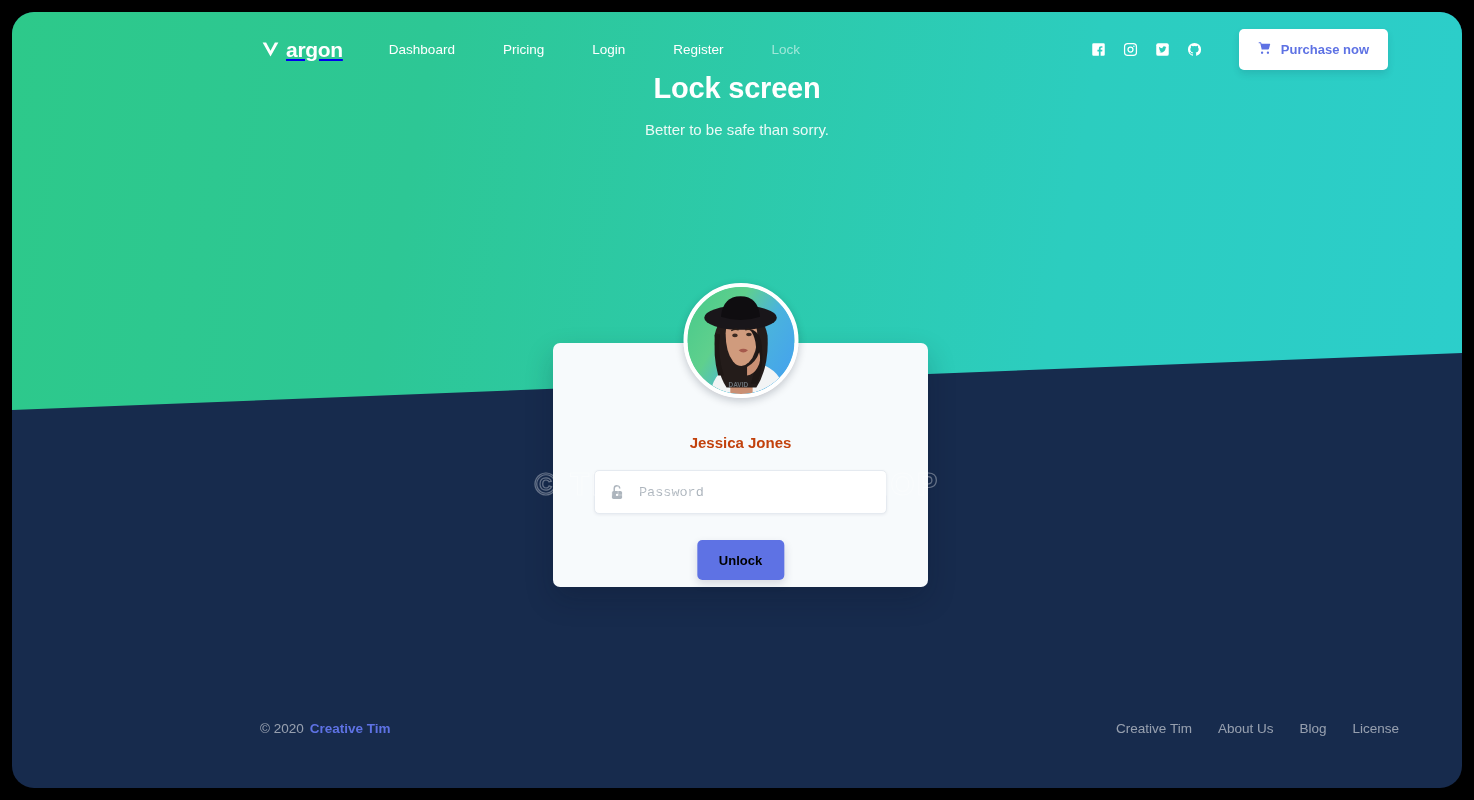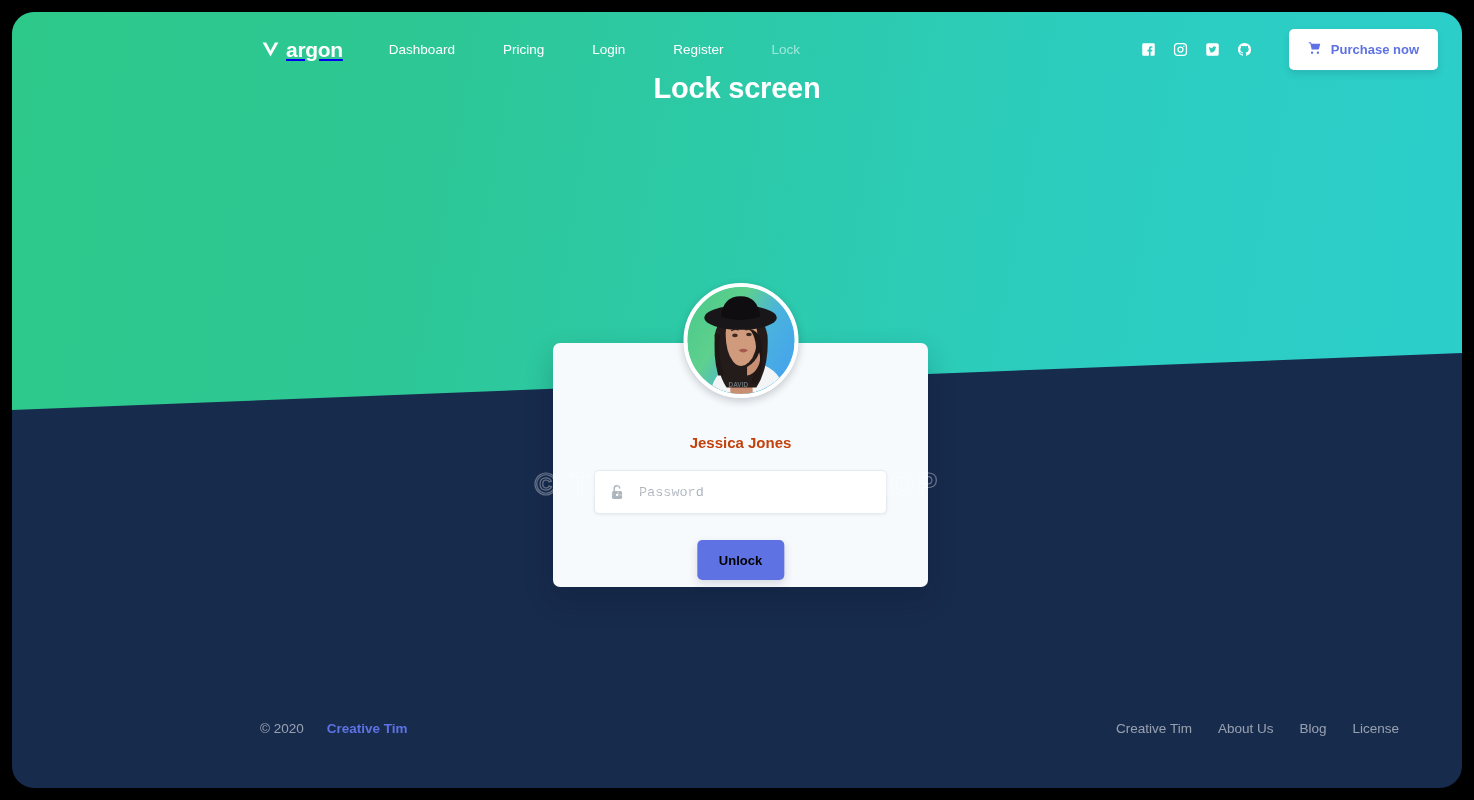--- a/index.html
+++ b/index.html
@@ -22,21 +22,21 @@
     position:absolute; left:0; top:0;
     width:1450px; height:400px;
     background:linear-gradient(100deg,#2dc98a 0%,#2dc795 28%,#2ccdbf 72%,#2ccecb 100%);
     clip-path: polygon(0 0, 100% 0, 100% 341px, 0 398px);
   }
   
   #navbar {
     position:absolute; left:0; top:0;
     width:1450px; height:74px;
     display:flex; align-items:center;
-    padding:0 24px 0 248px;
+    padding:0 74px 0 248px;
     z-index:20;
   }
   .brand { display:flex; align-items:center; gap:5px; margin-right:26px; }
   .brand-mark { width:21px; height:21px; display:block; }
   .brand-text {
     color:#fff; font-size:21px; font-weight:bold; letter-spacing:-0.3px;
     line-height:1;
   }
   .nav-links { display:flex; align-items:center; gap:8px; }
   .nav-link {
@@ -147,21 +147,21 @@
     white-space:nowrap;
   }
   
   #footer {
     position:absolute; left:0; bottom:0;
     width:1450px; height:120px;
     padding:0 50px 0 248px;
     display:flex; align-items:center;
     z-index:14;
   }
-  #copyright { display:flex; align-items:center; gap:23px; font-size:13.5px; }
+  #copyright { display:flex; align-items:center; gap:6px; font-size:13.5px; }
   #copy-text { color:rgba(255,255,255,0.55); }
   #copy-link { color:#5e72e4; font-weight:bold; text-decoration:none; }
   #footer-links { margin-left:auto; display:flex; align-items:center; gap:0; }
   .footer-link {
     color:rgba(255,255,255,0.55);
     font-size:13.5px; text-decoration:none;
     padding:6px 13px;
   }
 </style>
 </head>
@@ -226,20 +226,21 @@
           </svg>
         </span>
         <span>Purchase now</span>
       </button>
 
     </div>
   </nav>
 
   <div id="hero-text">
     <h1 id="hero-title">Lock screen</h1>
+    <p id="hero-sub">Better to be safe than sorry.</p>
   </div>
 
   <div id="card">
 
     <div id="avatar-wrap">
       <svg viewBox="0 0 115 115" aria-hidden="true">
         <defs>
           <linearGradient id="bgimg" x1="0" y1="0" x2="1" y2="0.6">
             <stop offset="0%" stop-color="#46c98b"></stop>
             <stop offset="42%" stop-color="#5fd08d"></stop>

